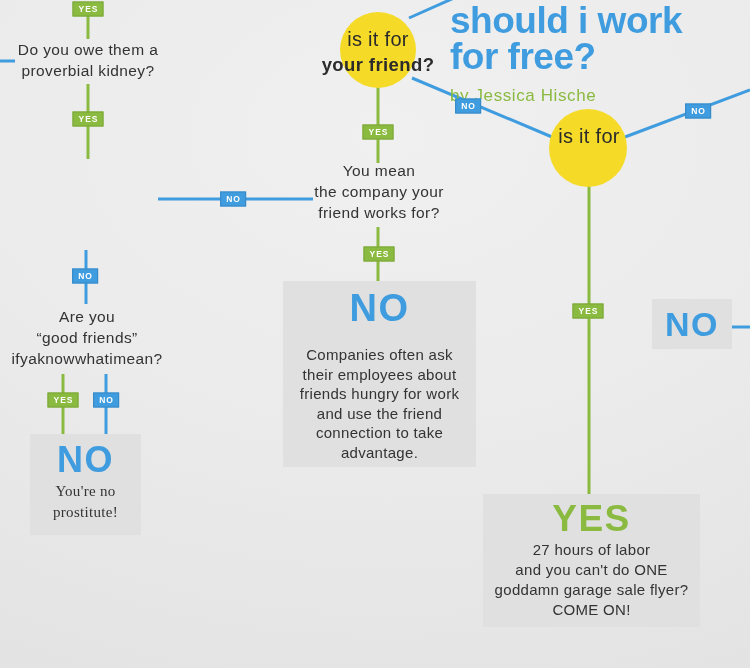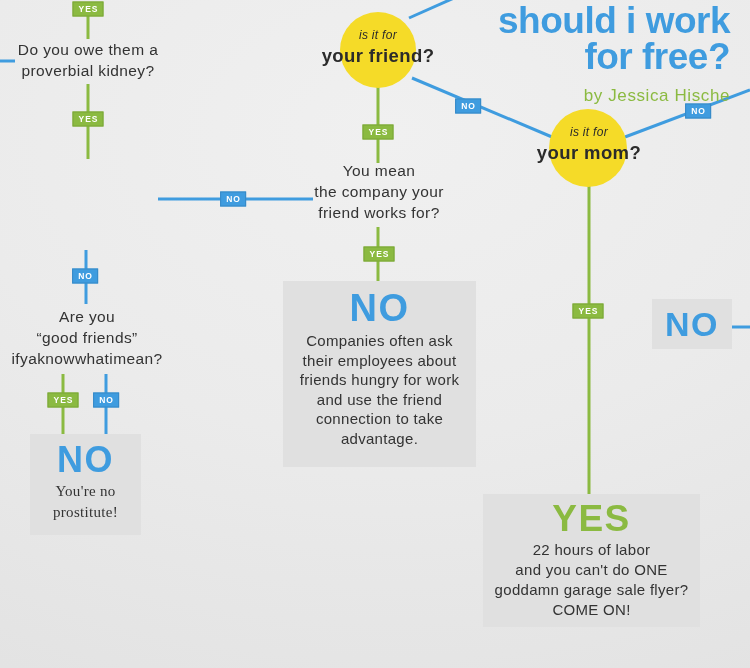--- a/index.html
+++ b/index.html
@@ -36,33 +36,33 @@
     position:absolute;z-index:2;transform:translateX(-50%);
     text-align:center;white-space:pre-line;color:var(--text);
     font-size:15.5px;line-height:21px;letter-spacing:0.4px;font-weight:500;
   }
 
   .circle{position:absolute;z-index:2;border-radius:50%;background:var(--yellow);}
   .circle-label{
     position:absolute;z-index:3;transform:translateX(-50%);
     text-align:center;color:#2b2b2b;
   }
-  .circle-label .pre{font-style:italic;font-size:12px;letter-spacing:0.3px;display:block;margin-bottom:3px;}
+  .circle-label .pre{font-size:20px;letter-spacing:0.3px;display:block;margin-bottom:3px;}
   .circle-label .main{font-size:18.5px;letter-spacing:0.4px;display:block;font-weight:700;}
 
   .box{position:absolute;z-index:2;background:var(--box-gray);text-align:center;}
   .verdict{font-weight:bold;letter-spacing:1.5px;display:block;}
   .v-no{color:var(--blue);}
   .v-yes{color:var(--green);}
   .note{
     white-space:pre-line;color:var(--text);font-weight:500;
     font-size:15px;letter-spacing:0.3px;display:block;
   }
 
-  .title-block{position:absolute;z-index:2;text-align:right;}
+  .title-block{position:absolute;z-index:2;text-align:left;}
   .title-heading{
     color:var(--blue);font-size:37px;line-height:36px;font-weight:bold;
     letter-spacing:-0.5px;white-space:pre-line;
   }
   .title-byline{color:var(--green);font-size:17px;letter-spacing:0.6px;margin-top:11px;font-weight:400;}
 </style>
 </head>
 <body>
 
 <div class="canvas">
@@ -92,21 +92,20 @@
 
   <div class="circle" style="left:340px;top:12px;width:76px;height:76px;"></div>
   <div class="circle-label" style="left:378px;top:28px;width:160px;margin-left:-80px;transform:none;">
     <span class="pre">is it for</span>
     <span class="main">your friend?</span>
   </div>
 
   <div class="circle" style="left:549px;top:109px;width:78px;height:78px;"></div>
   <div class="circle-label" style="left:589px;top:125px;width:160px;margin-left:-80px;transform:none;">
     <span class="pre">is it for</span>
-    <span class="main">your mom?</span>
   </div>
 
   <div class="q" style="left:88px;top:39px;width:180px;">Do you owe them a
 proverbial kidney?</div>
   <div class="q" style="left:87px;top:306px;width:190px;">Are you
 “good friends”
 ifyaknowwhatimean?</div>
   <div class="q" style="left:379px;top:160px;width:190px;">You mean
 the company your
 friend works for?</div>
@@ -124,33 +123,33 @@
   <div class="badge g" style="left:588px;top:311px;">YES</div>
 
   <div class="box" style="left:30px;top:434px;width:111px;height:101px;padding-top:7px;">
     <span class="verdict v-no" style="font-size:36px;line-height:38px;">NO</span>
     <span class="note" style="line-height:20.5px;margin-top:2px;font-family:Liberation Serif, serif;">You're no
 prostitute!</span>
   </div>
 
   <div class="box" style="left:283px;top:281px;width:193px;height:186px;padding-top:7px;">
     <span class="verdict v-no" style="font-size:38px;line-height:40px;">NO</span>
-    <span class="note" style="line-height:19.5px;margin-top:3px;">Companies often ask
+    <span class="note" style="line-height:19.5px;margin-top:17px;">Companies often ask
 their employees about
 friends hungry for work
 and use the friend
 connection to take
 advantage.</span>
   </div>
 
   <div class="box" style="left:652px;top:299px;width:80px;height:50px;">
     <span class="verdict v-no" style="font-size:34px;line-height:50px;">NO</span>
   </div>
 
   <div class="box" style="left:483px;top:494px;width:217px;height:133px;padding-top:5px;">
     <span class="verdict v-yes" style="font-size:37px;line-height:39px;">YES</span>
-    <span class="note" style="line-height:20px;margin-top:2px;">22 hours of labor
+    <span class="note" style="line-height:20px;margin-top:2px;">27 hours of labor
 and you can't do ONE
 goddamn garage sale flyer?
 COME ON!</span>
   </div>
 
 </div>
 
 </body></html>

